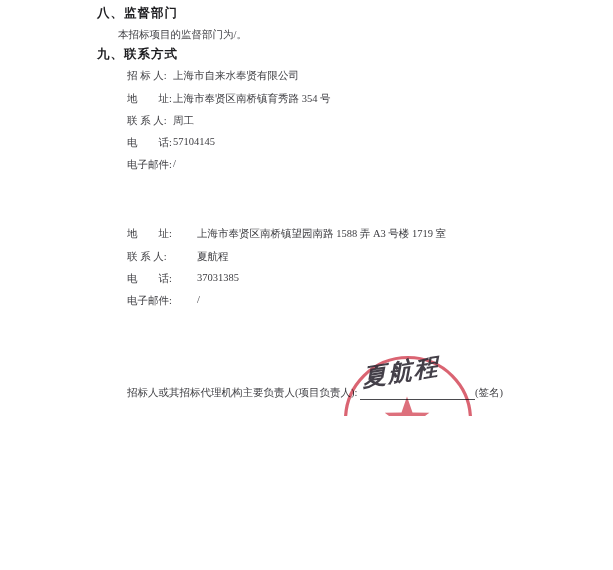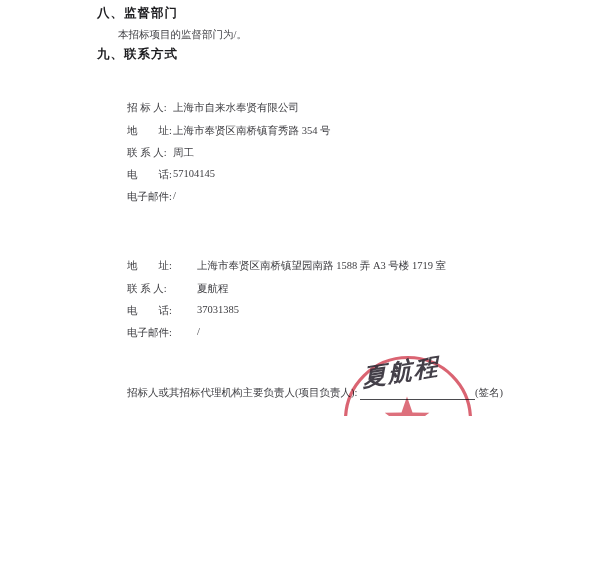--- a/index.html
+++ b/index.html
@@ -9,21 +9,21 @@
     font-family:"Liberation Serif","DejaVu Serif",serif;
     color:#3d3d41;
   }
   .heading{
     position:absolute; left:97px;
     font-family:"Liberation Sans","DejaVu Sans",sans-serif;
     font-weight:bold; font-size:12.5px; color:#1d1d20; letter-spacing:1px;
     white-space:nowrap;
   }
   .bodyline{ position:absolute; font-size:10.5px; white-space:nowrap; color:#3d3d41;}
-  .row{ position:absolute; left:127px; font-size:10.5px; white-space:nowrap; display:flex;margin-top:32px; }
+  .row{ position:absolute; left:127px; font-size:10.5px; white-space:nowrap; display:flex; }
   .row .lbl{ display:inline-block; color:#3d3d41;}
   .sec1 .lbl{ min-width:46px; }
   .sec2 .lbl{ min-width:70px; }
   .row .val{ display:inline-block; color:#3d3d41;}
   .sigline{ position:absolute; font-size:10.5px; white-space:nowrap; color:#3d3d41;}
   .uline{ display:inline-block; border-bottom:1px solid #4a4a4e; height:11px; vertical-align:bottom;}
   .u-sig{ width:115px; }
   .u-seal{ width:122px; }
   #signature{
     position:absolute; left:362px; top:356px;

